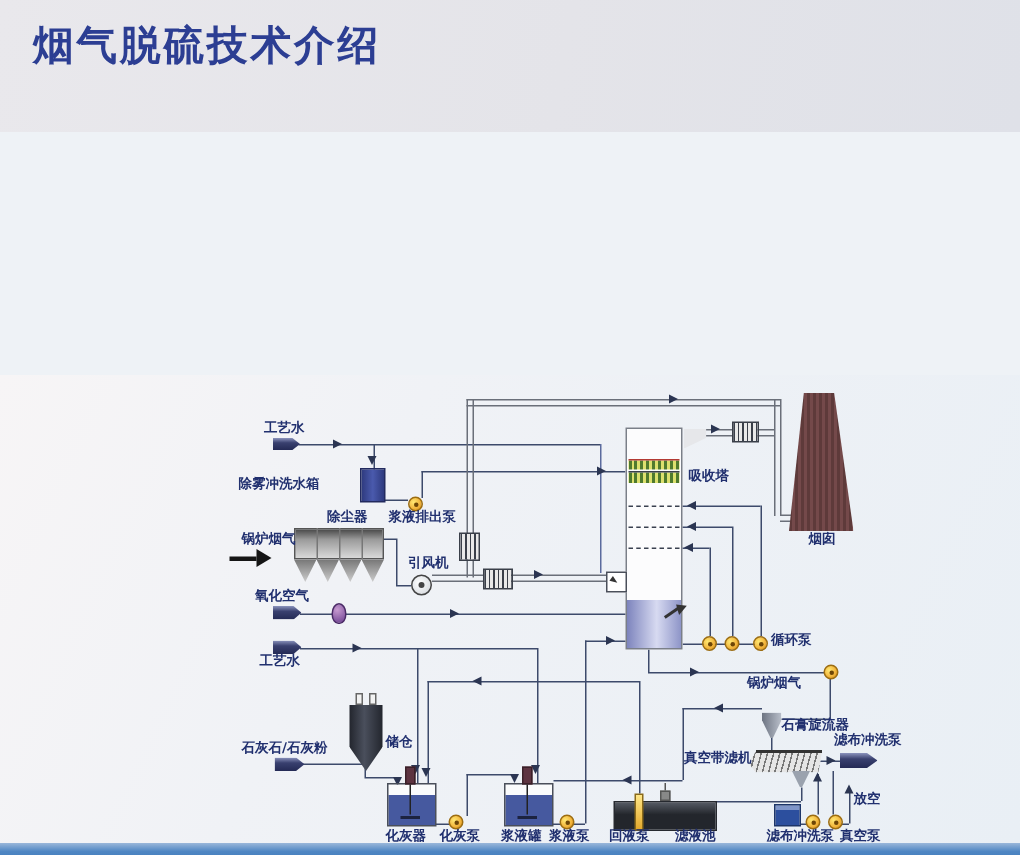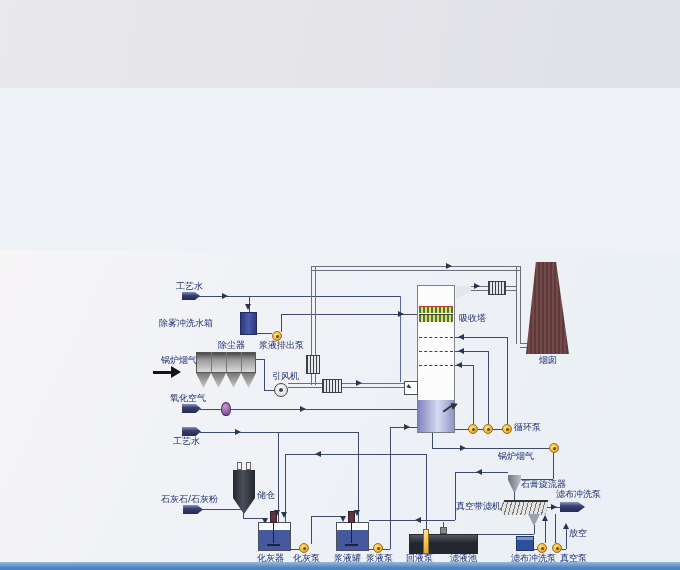--- a/index.html
+++ b/index.html
@@ -33,33 +33,34 @@
   .hatch{position:absolute;border:1px solid #3a3f49;
        background:repeating-linear-gradient(90deg,#3a3f49 0 1px,#e9e9e9 1px 3px);}
   .pump{position:absolute;width:10px;height:10px;border-radius:50%;box-sizing:border-box;
        background:radial-gradient(circle at 35% 35%,#ffe873,#f2b33a 60%,#c9861a);border:1px solid #9c6d12;}
   .pump::after{content:"";position:absolute;left:2.5px;top:2.5px;width:3px;height:3px;border-radius:50%;background:#6e4607;}
   .arr{position:absolute;width:0;height:0;border-style:solid;}
   .r{border-width:3px 0 3px 6px;border-color:transparent transparent transparent #2b3552;}
   .l{border-width:3px 6px 3px 0;border-color:transparent #2b3552 transparent transparent;}
   .u{border-width:0 3px 6px 3px;border-color:transparent transparent #2b3552 transparent;}
   .d{border-width:6px 3px 0 3px;border-color:#2b3552 transparent transparent transparent;}
-  .lbl{position:absolute;font-size:9px;font-weight:400;line-height:1.1;color:#21306f;white-space:nowrap;}
+  .lbl{position:absolute;font-size:9px;font-weight:700;line-height:1.1;color:#21306f;white-space:nowrap;}
   .bullet{position:absolute;background:linear-gradient(180deg,#8b93bd 0%,#39406f 40%,#242a55 100%);
        clip-path:polygon(0 0,72% 0,100% 50%,72% 100%,0 100%);}
   .tank{position:absolute;width:33px;height:29px;box-sizing:border-box;border:1px solid #4a4f5a;
        background:linear-gradient(180deg,#fafbfc 0 7px,#46599f 7px);}
   .motor{position:absolute;width:7px;height:12px;background:#5d3340;border:1px solid #3a2028;box-sizing:border-box;}
 </style>
 </head>
 <body>
 
 <div id="page">
 
   <div id="hdr">
+    <div class="ttl">烟气脱硫技术介绍</div>
   </div>
 
 
   <div id="dia"></div>
   <div id="foot"></div>
 
   <div>
     <div class="ln" style="left:199px;top:296px;width:201px;height:1px"></div>
     <div class="ln" style="left:249px;top:296px;width:1px;height:17px"></div>
     <div class="ln" style="left:256px;top:333px;width:16px;height:1px"></div>

